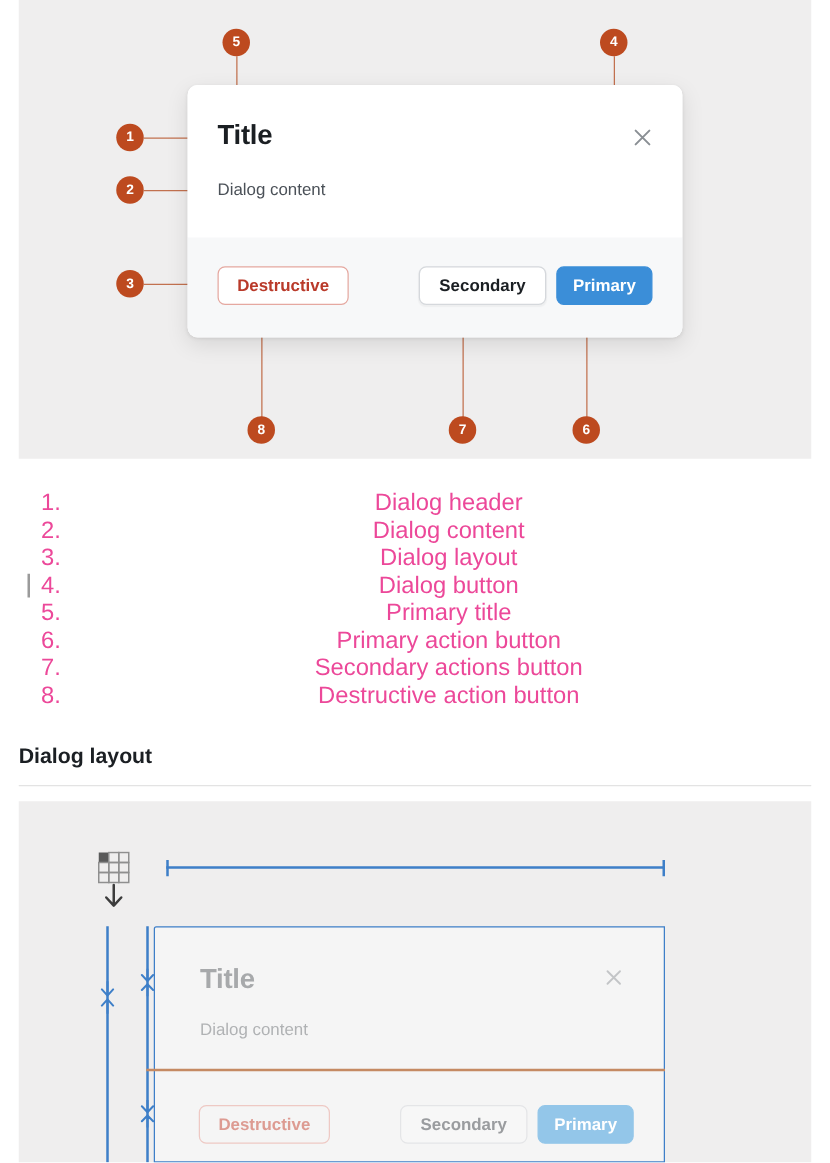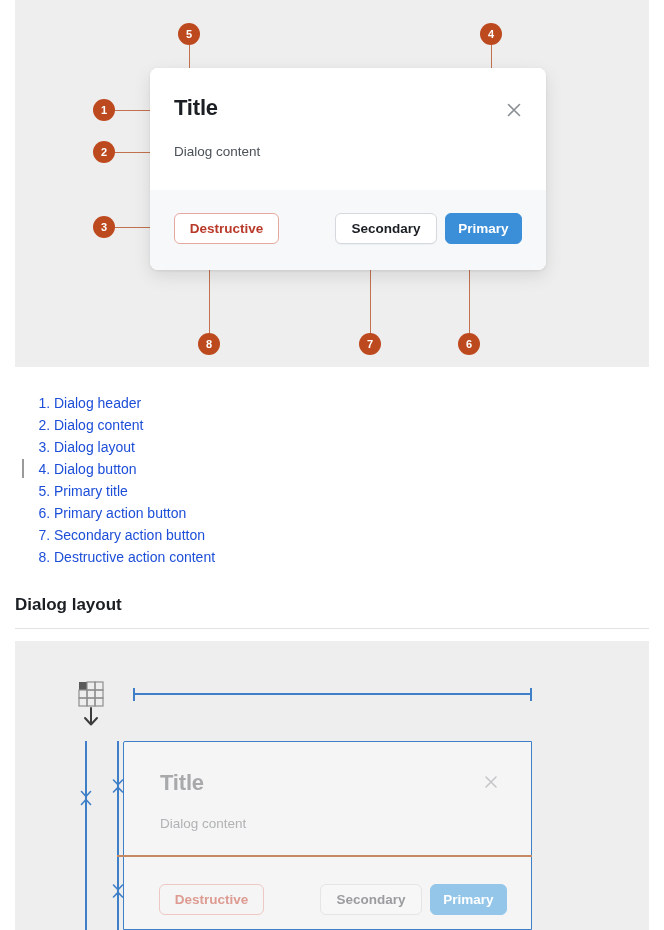--- a/index.html
+++ b/index.html
@@ -74,21 +74,21 @@
     font-size: 11px; font-weight: bold;
     display: flex; align-items: center; justify-content: center;
     cursor: pointer;
   }
 
   
   .anatomy-list {
     position: absolute; left: 0; top: 392px; width: 664px;
     margin: 0; padding: 0 0 0 54px;
     list-style: decimal;
-    font-size: 14px; color: #1d4ed8;
+    font-size: 19px; color: #ec4899; text-align: center;
   }
   .anatomy-list li { line-height: 22px; }
   .caret {
     position: absolute; left: 22px; top: 459px;
     width: 2px; height: 19px; background: #9a9a9a;
   }
 
   
   .section-heading {
     position: absolute; left: 15px; top: 595px;
@@ -192,22 +192,22 @@
     <div class="badge" style="left:443px; top:333px;">6</div>
   </div>
 
   <ol class="anatomy-list">
     <li>Dialog header</li>
     <li>Dialog content</li>
     <li>Dialog layout</li>
     <li>Dialog button</li>
     <li>Primary title</li>
     <li>Primary action button</li>
-    <li>Secondary action button</li>
-    <li>Destructive action content</li>
+    <li>Secondary actions button</li>
+    <li>Destructive action button</li>
   </ol>
   <div class="caret"></div>
 
   <div class="section-heading">Dialog layout</div>
   <div class="section-rule"></div>
 
   <div class="layout-panel">
 
     <div class="mline mline-h" style="left:118px; top:52px; width:399px;"></div>
     <div class="mcap-v" style="left:118px; top:47px;"></div>

